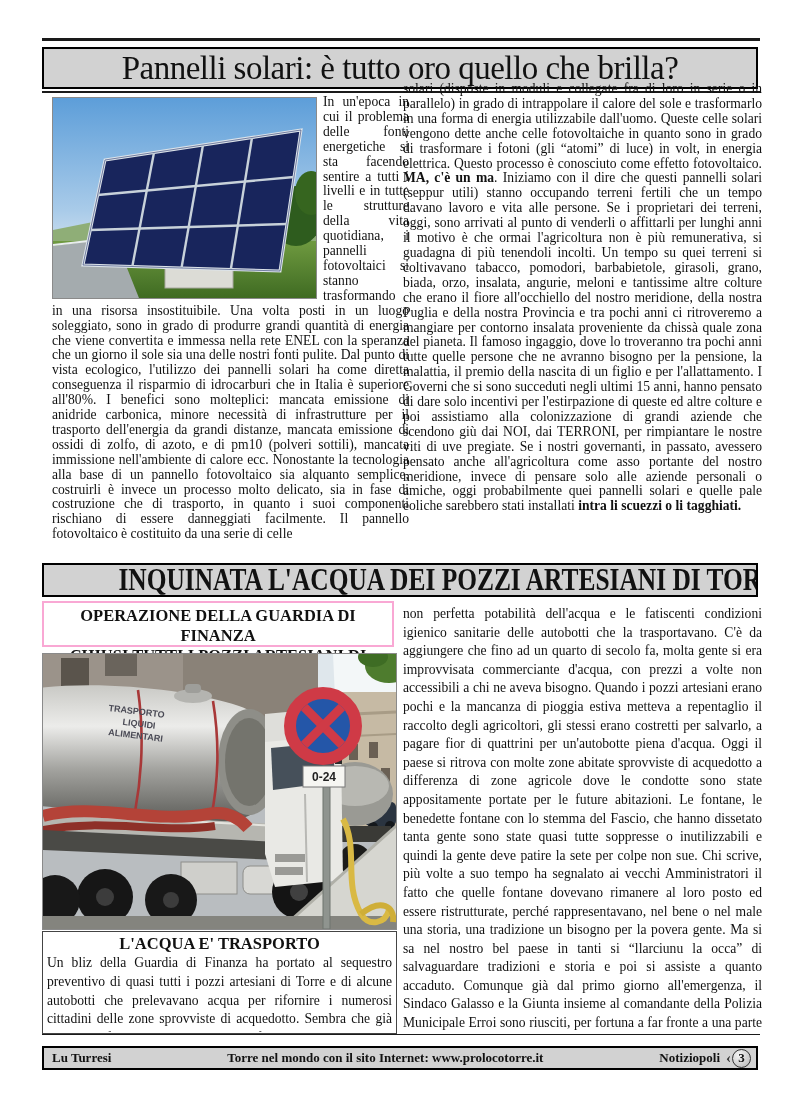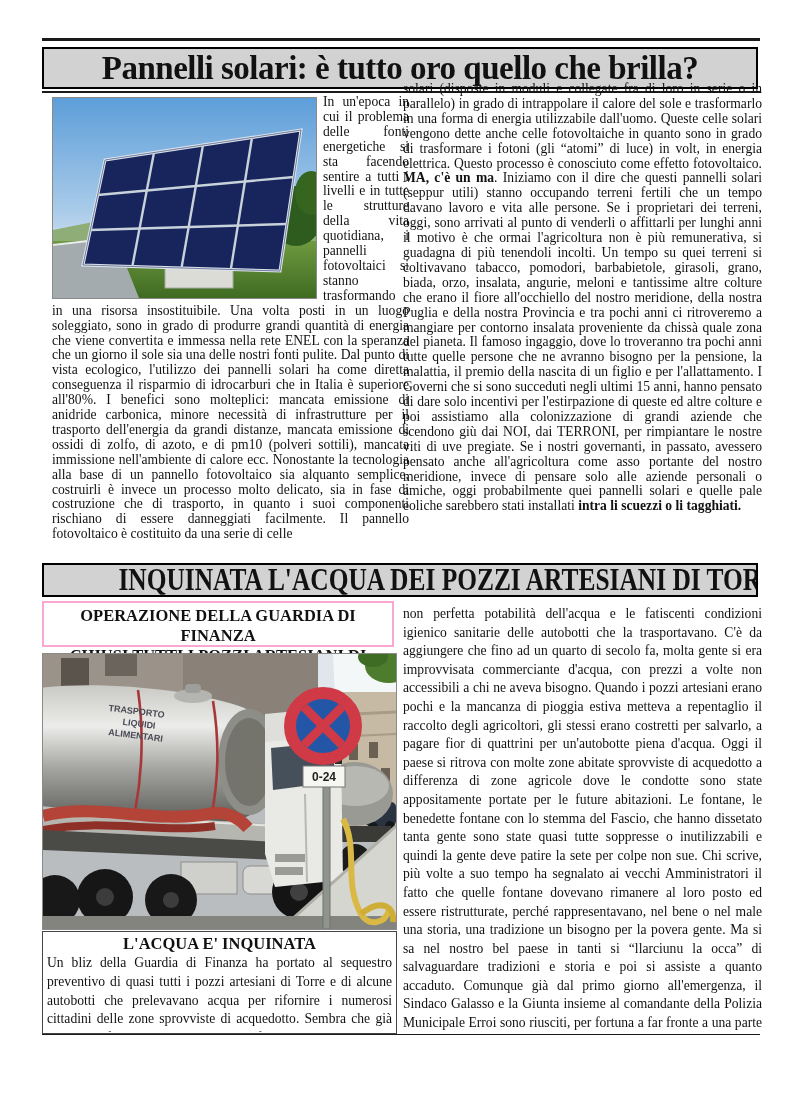--- a/index.html
+++ b/index.html
@@ -1,21 +1,21 @@
 <!DOCTYPE html>
 <html lang="it"><head>
 <meta charset="utf-8">
 <style>
   html,body{margin:0;padding:0;background:#ffffff;}
   .sheet{position:relative;width:800px;height:1120px;background:#ffffff;overflow:hidden;
          font-family:"Liberation Serif","DejaVu Serif",serif;color:#111;}
   .abs{position:absolute;}
   .rule{background:#1a1a1a;}
   .gray-bar{background:#d2d2d2;border:2px solid #000;box-sizing:border-box;text-align:center;}
-  .headline1{left:42px;top:47px;width:716px;height:42px;font-weight:bold;font-size:33px;line-height:38px;letter-spacing:-0.5px;}
+  .headline1{left:42px;top:47px;width:716px;height:42px;font-weight:normal;font-size:33px;line-height:38px;letter-spacing:-0.5px;}
   .headline2{left:42px;top:563px;width:716px;height:34px;font-weight:bold;overflow:hidden;}
   .headline2 .squeeze{display:inline-block;font-size:31px;line-height:30px;transform:scale(0.82,1);transform-origin:50% 50%;white-space:nowrap;}
   .body-txt{font-size:13.6px;text-align:justify;overflow:hidden;}
   .tight{line-height:14.9px;}
   .loose{line-height:18.6px;}
   .a1-left{left:52px;top:95px;width:357px;height:465px;}
   .a1-right{left:403px;top:82px;width:359px;height:465px;}
   .photo1-wrap{float:left;width:265px;height:202px;margin:2px 6px 2px 0;border:1px solid #8a8a8a;box-sizing:border-box;}
   .subhead-box{left:42px;top:601px;width:352px;height:46px;border:2px solid #f9a8d4;box-sizing:border-box;
                text-align:center;font-weight:bold;font-size:16.5px;line-height:20px;padding-top:3px;}
@@ -185,22 +185,31 @@
           <line x1="256" y1="48" x2="304" y2="96" stroke="#cf3a46" stroke-width="9"></line>
           <line x1="304" y1="48" x2="256" y2="96" stroke="#cf3a46" stroke-width="9"></line>
         </g>
       </g>
       <rect x="260" y="112" width="42" height="21" fill="#f6f6f2" stroke="#777"></rect>
       <text x="281" y="127" font-size="12" font-weight="bold" fill="#222" text-anchor="middle" font-family="Liberation Sans, sans-serif">0-24</text>
     </svg>
   </div>
 
   <div class="abs a3-box">
-    <div class="a3-title">L'ACQUA E' INQUINATA</div>
+    <div class="a3-title">L'ACQUA E' TRASPORTO</div>
     <div class="a3-body">Un bliz della Guardia di Finanza ha portato al sequestro preventivo di quasi tutti i pozzi artesiani di Torre e di alcune autobotti che prelevavano acqua per rifornire i numerosi cittadini delle zone sprovviste di acquedotto. Sembra che già due anni fa i militari, insieme ai funzionari della Asl di Brindisi, accertarono la</div>
   </div>
 
   <div class="abs body-txt loose a2-right">non perfetta potabilità dell'acqua e le fatiscenti condizioni igienico sanitarie delle autobotti che la trasportavano. C'è da aggiungere che fino ad un quarto di secolo fa, molta gente si era improvvisata commerciante d'acqua, con prezzi a volte non accessibili a chi ne aveva bisogno. Quando i pozzi artesiani erano pochi e la mancanza di pioggia estiva metteva a repentaglio il raccolto degli agricoltori, gli stessi erano costretti per salvarlo, a pagare fior di quattrini per un'autobotte piena d'acqua. Oggi il paese si ritrova con molte zone abitate sprovviste di acquedotto a differenza di zone agricole dove le condotte sono state appositamente portate per le future abitazioni. Le fontane, le benedette fontane con lo stemma del Fascio, che hanno dissetato tanta gente sono state quasi tutte soppresse o inutilizzabili e quindi la gente deve patire la sete per colpe non sue. Chi scrive, più volte a suo tempo ha segnalato ai vecchi Amministratori il fatto che quelle fontane dovevano rimanere al loro posto ed essere ristrutturate, perché rappresentavano, nel bene o nel male una storia, una tradizione un bisogno per la povera gente. Ma si sa nel nostro bel paese in tanti si “llarciunu la occa” di salvaguardare tradizioni e storia e poi si assiste a quanto accaduto. Comunque già dal primo giorno all'emergenza, il Sindaco Galasso e la Giunta insieme al comandante della Polizia Municipale Erroi sono riusciti, per fortuna a far fronte a una parte dei disagi dei cittadini invitando due autobotti della vicina Erchie (li turrisi come al solito sono abituati a lavorare alla rinfusa) in regola con le autorizzazioni sanitarie, prelevando l'acqua da un bocchettone dell'acquedotto pugliese sito in P.zza Umberto.</div>
 
   <div class="abs rule prefooter"></div>
 
+  <div class="abs footer">
+    <span class="f-left">Lu Turresi</span>
+    <span class="f-center">Torre nel mondo con il sito Internet: www.prolocotorre.it</span>
+    <span class="f-right">Notiziopoli</span>
+    <span class="badge-wrap">
+      <span class="badge-chevron">‹</span>
+      <span class="page-badge">3</span>
+    </span>
+  </div>
 
 </div>
 
 </body></html>

